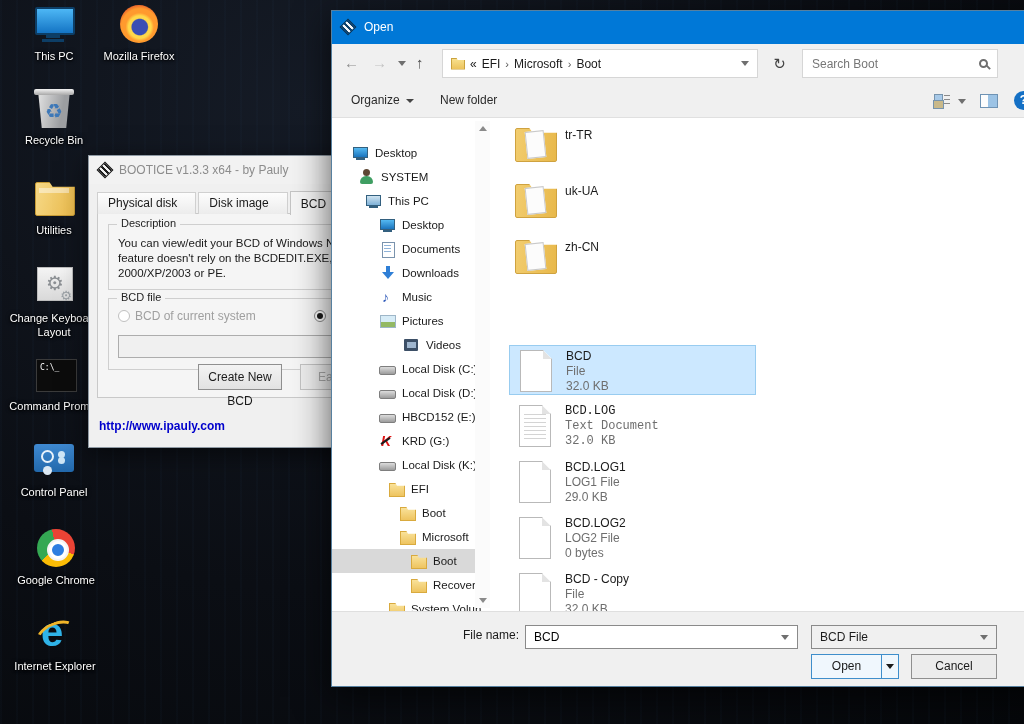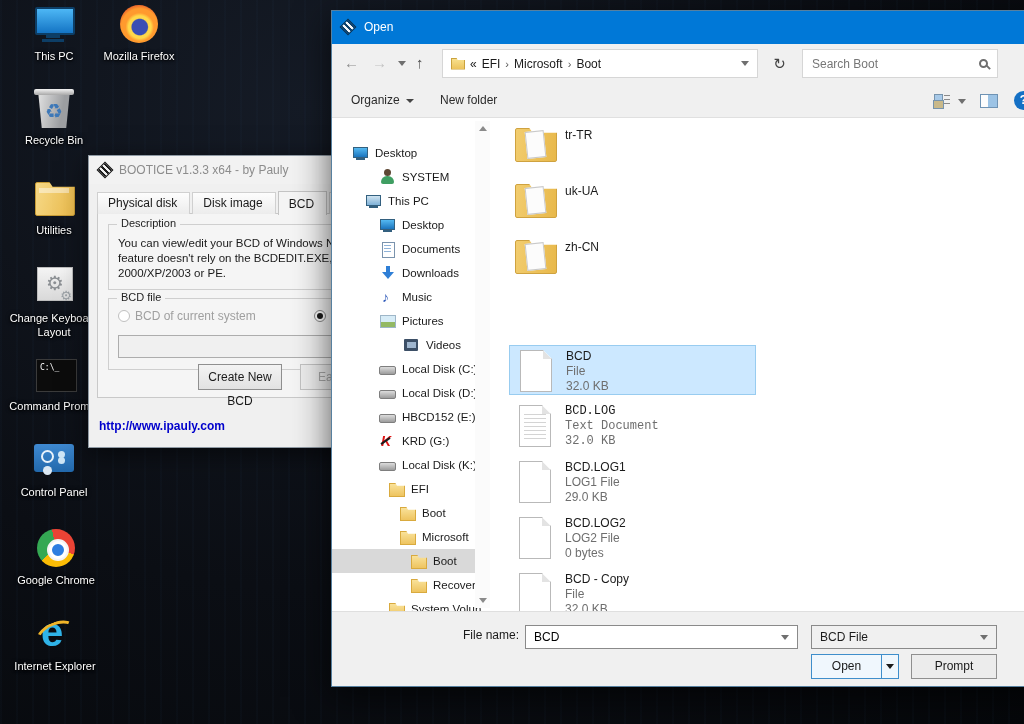--- a/index.html
+++ b/index.html
@@ -72,21 +72,21 @@
   .win { position:absolute; background:#f0f0f0; }
 
   
   .bootice { left:88px; top:155px; width:552px; height:293px; z-index:5;
     border:1px solid #8f9aa4; box-shadow:0 6px 24px rgba(0,0,0,.55); }
   .bt-titlebar { position:absolute; left:0; top:0; right:0; height:28px; background:#f2f2f2; }
   .bt-title { position:absolute; left:30px; top:0; line-height:28px; color:#8c8c8c; font-size:12px; }
   .diamond { position:absolute; left:10px; top:8px; width:12px; height:12px; transform:rotate(45deg);
     background:repeating-linear-gradient(0deg,#1c1c1c 0 2px,#efefef 2px 4px); border:1px solid #141414; }
   .bt-tabs { position:absolute; left:8px; top:36px; display:flex; align-items:flex-end; height:22px; z-index:2; }
-  .bt-tab { padding:3px 12px 4px 10px; font-size:12px; background:linear-gradient(#fdfdfd,#ececec);
+  .bt-tab { padding:3px 18px 4px 10px; font-size:12px; background:linear-gradient(#fdfdfd,#ececec);
     border:1px solid #d0d0d0; border-bottom:none; margin-right:2px; color:#1a1a1a; }
   .bt-tab.active { background:#f5f5f5; padding-top:5px; margin-bottom:-1px; border-color:#c4c4c4; }
   .bt-panel { position:absolute; left:8px; top:57px; right:8px; height:185px; background:#f5f5f5;
     border:1px solid #c9c9c9; overflow:hidden; }
   .bt-group { position:absolute; border:1px solid #cfcfcf; }
   .bt-legend { position:absolute; top:-8px; left:8px; background:#f5f5f5; padding:0 4px; font-size:11px; color:#222; }
   .bt-desc { left:10px; top:10px; right:12px; height:66px; }
   .bt-desc-text { padding:11px 0 0 9px; font-size:11.5px; line-height:15px; white-space:nowrap; overflow:hidden; }
   .bt-bcdfile { left:10px; top:84px; right:12px; height:72px; }
   .bt-radio-row { position:absolute; left:9px; top:10px; right:6px; display:flex; align-items:center; white-space:nowrap; }
@@ -346,21 +346,21 @@
       <span class="pane-icon"></span>
       <span class="help-icon">?</span>
     </div>
 
     <div class="dlg-body">
       <div class="tree" id="tree">
           <div class="tree-row" style="padding-left: 20px;">
             <div class="ti ti-desktop"></div>
             <span>Desktop</span>
           </div>
-          <div class="tree-row" style="padding-left: 47px;">
+          <div class="tree-row" style="padding-left: 26px;">
             <div class="ti ti-user"></div>
             <span>SYSTEM</span>
           </div>
           <div class="tree-row" style="padding-left: 33px;">
             <div class="ti ti-computer"></div>
             <span>This PC</span>
           </div>
           <div class="tree-row" style="padding-left: 47px;">
             <div class="ti ti-desktop"></div>
             <span>Desktop</span>
@@ -494,17 +494,17 @@
       <div class="combo ftype-combo">
         <span>BCD File</span>
         <span class="cdown"></span>
       </div>
       <div class="btn open-btn">
         <span class="open-main">Open</span>
         <span class="open-arrow">
             <span class="cdown"></span>
           </span>
       </div>
-      <div class="btn cancel-btn">Prompt</div>
+      <div class="btn cancel-btn">Cancel</div>
       <span class="grip"></span>
     </div>
   </div>
 </div>
 
 </body></html>

